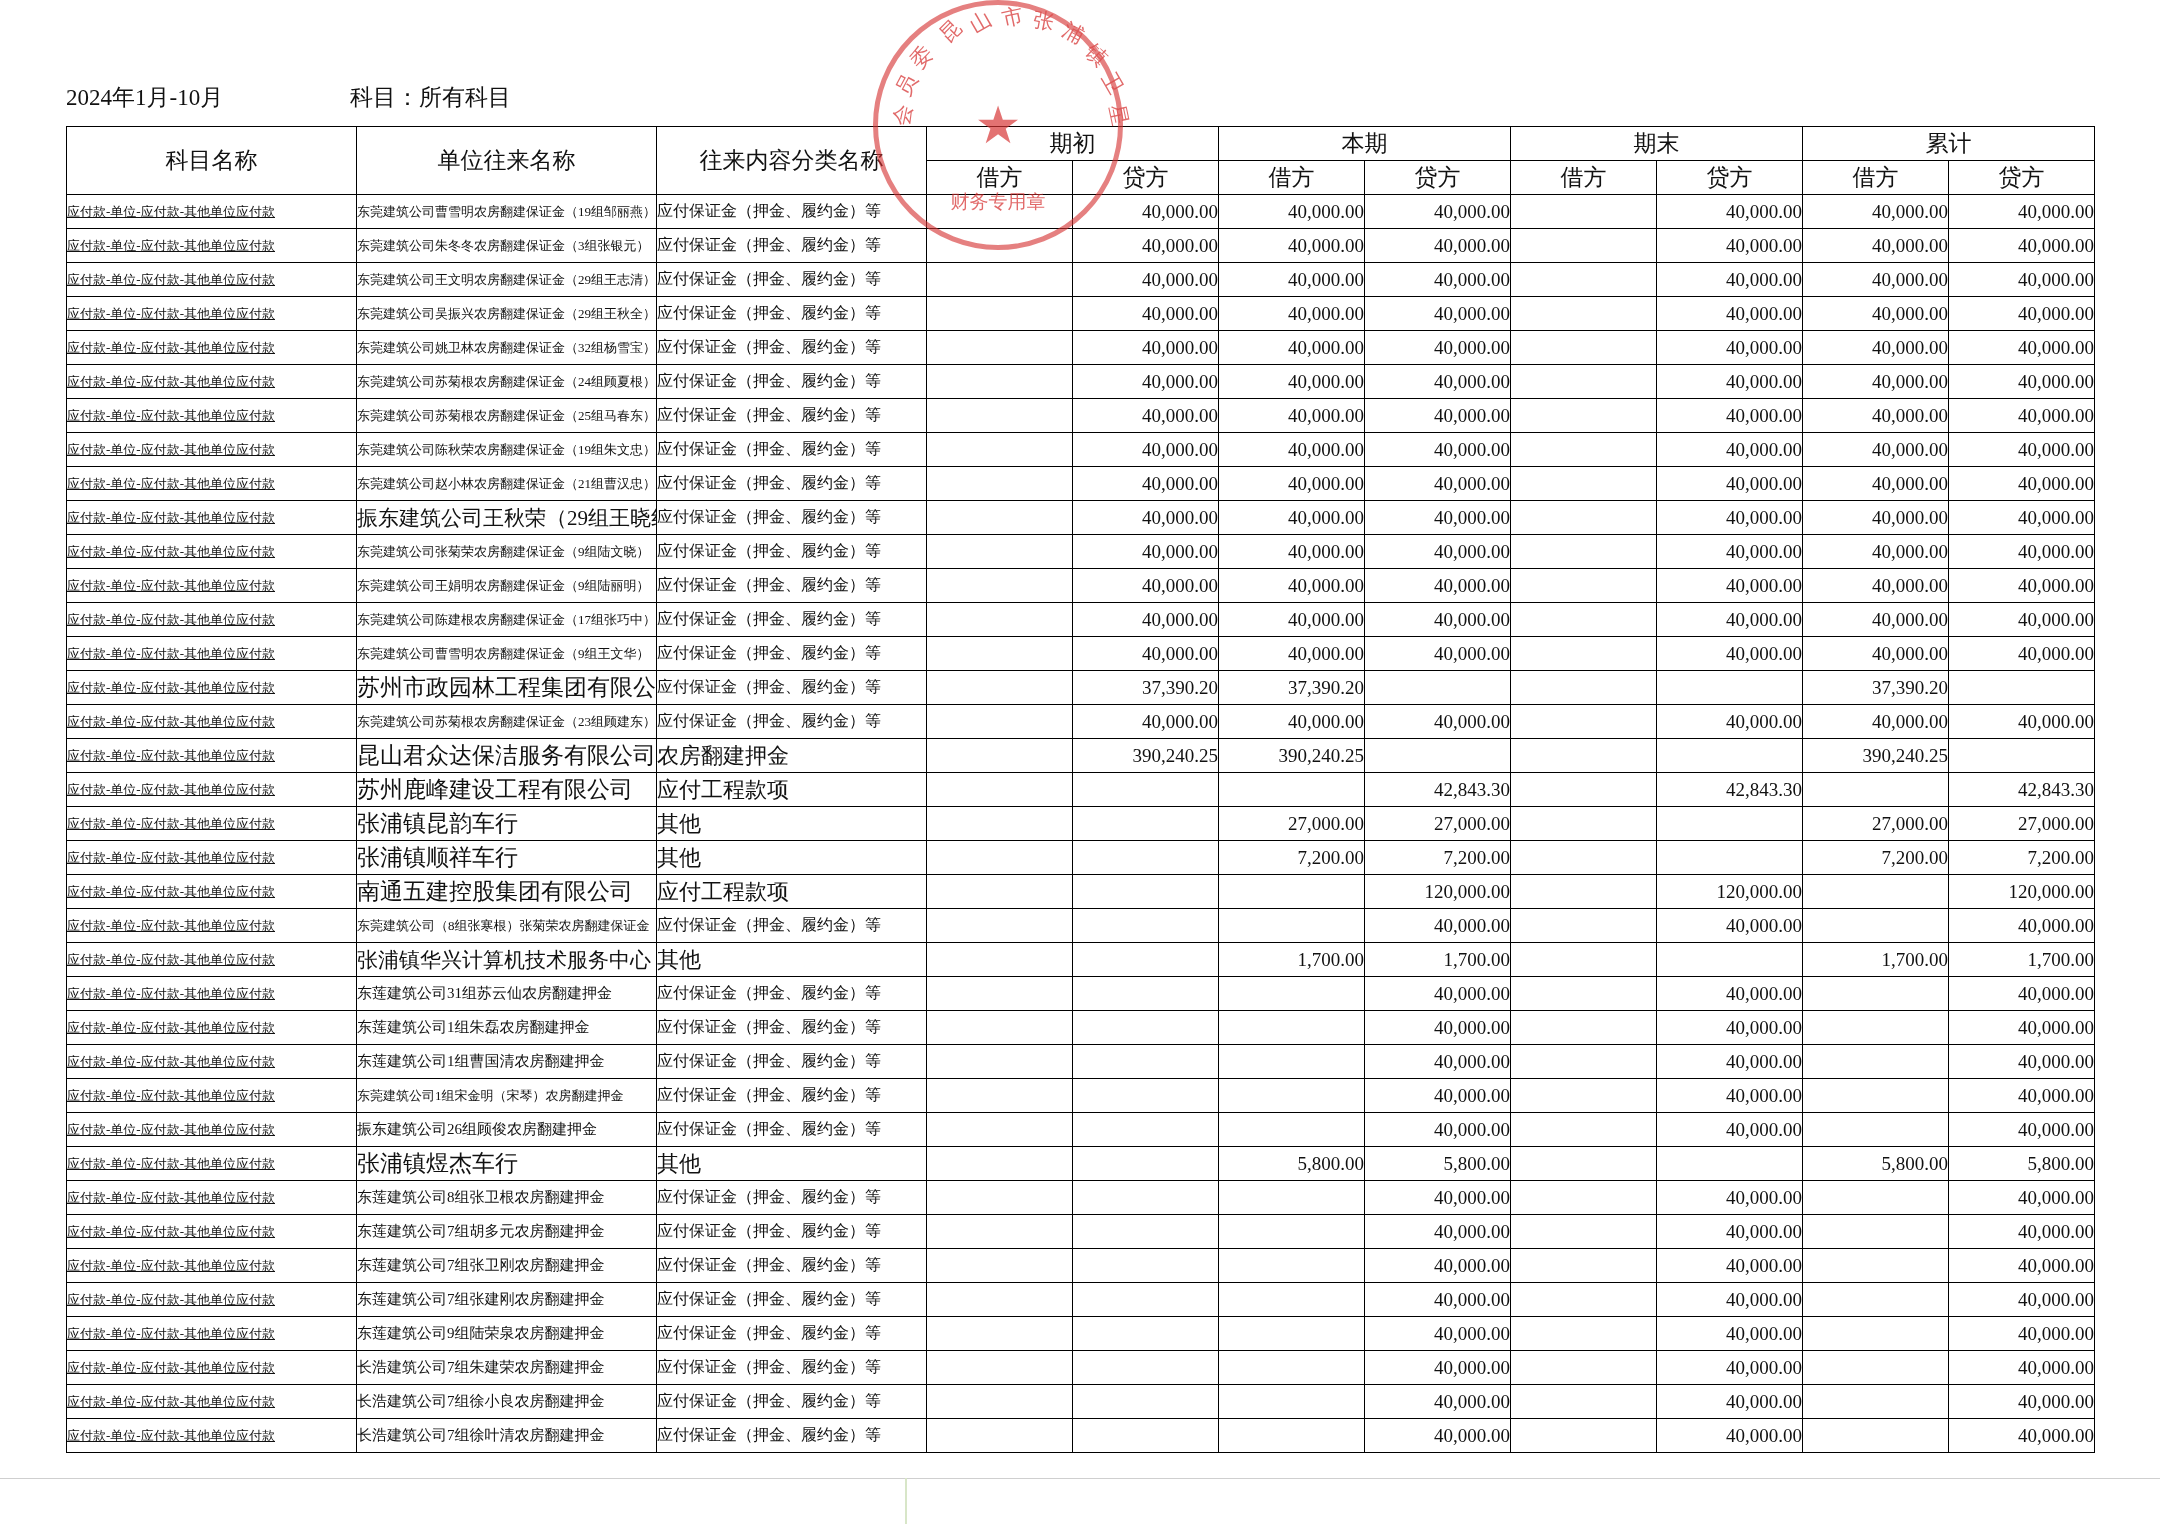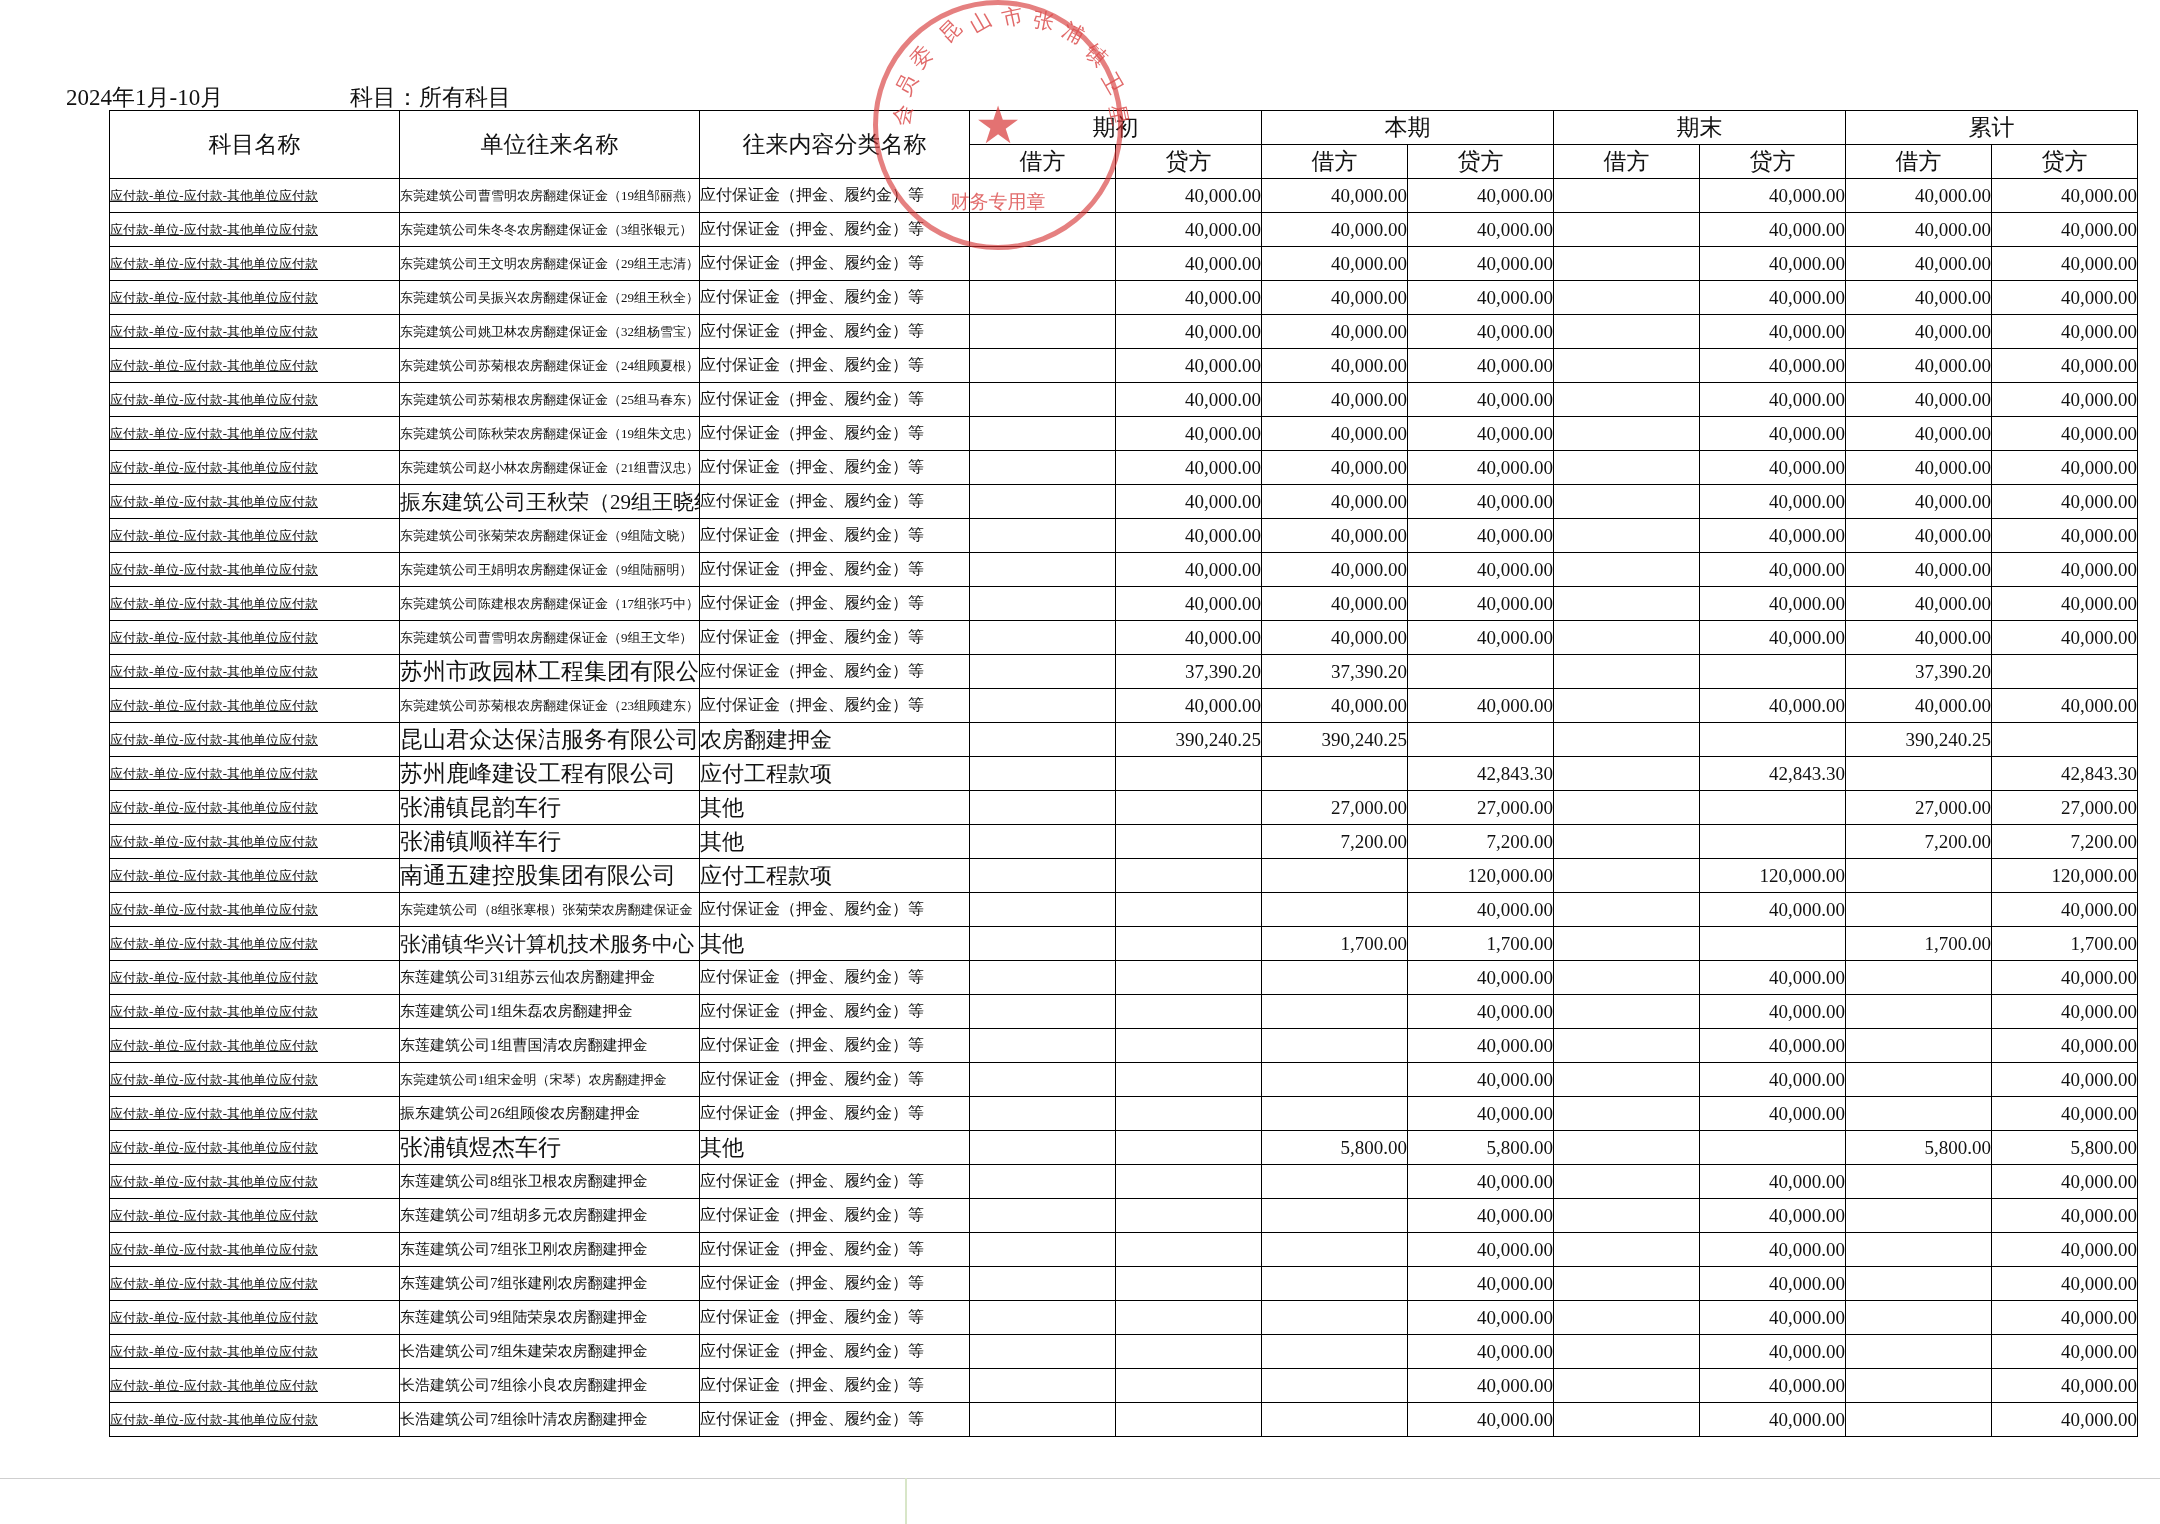--- a/index.html
+++ b/index.html
@@ -87,27 +87,26 @@
     bottom: 30px;
     transform: translateX(-50%);
     color: rgba(214, 49, 49, 0.85);
     font-size: 19px;
     font-family: "Liberation Serif", serif;
     white-space: nowrap;
   }
 
   table.ledger {
     position: absolute;
-    top: 110px;
+    top: 126px;
     left: 66px;
     border-collapse: collapse;
     table-layout: fixed;
     width: 2024px;
     font-family: "Liberation Serif", serif;
-    margin-left: 43px;
   }
   table.ledger th, table.ledger td {
     border: 1px solid #000;
     padding: 0;
     box-sizing: border-box;
   }
   table.ledger th {
     font-weight: normal;
     text-align: center;
     font-size: 23px;

